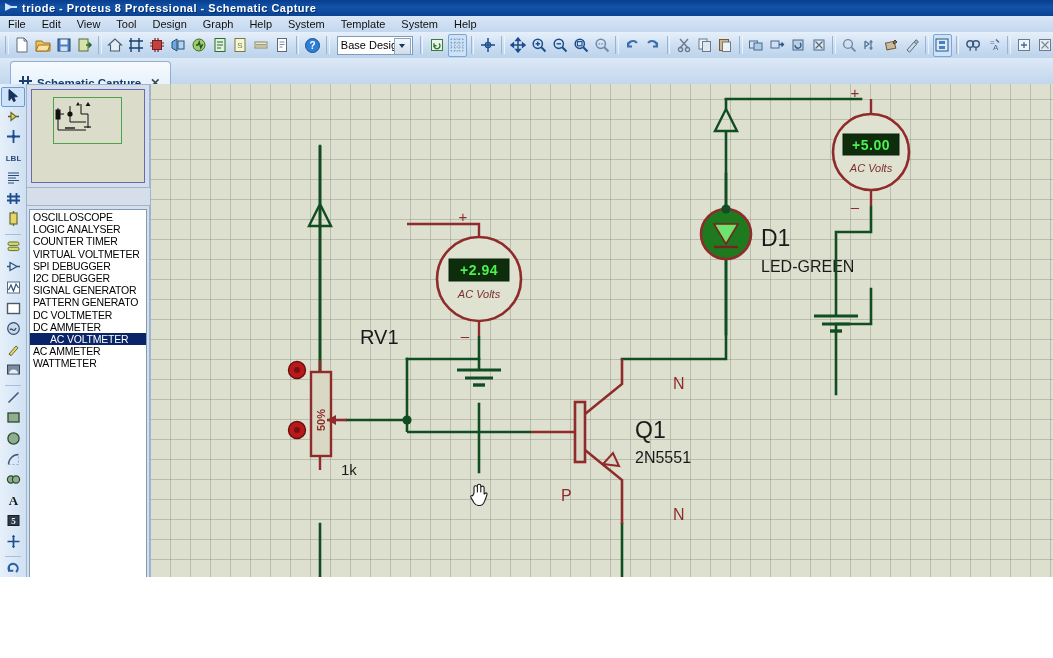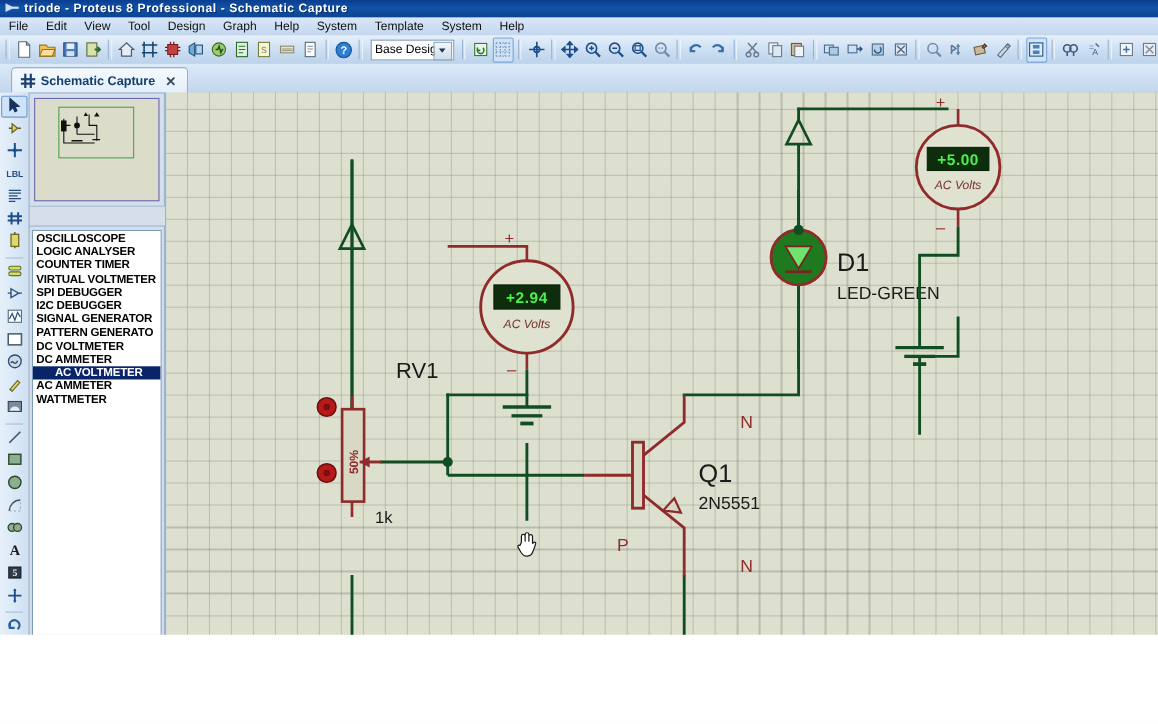--- a/index.html
+++ b/index.html
@@ -36,21 +36,21 @@
     font-size:11px;padding-left:3px;color:#000;margin:0 4px;position:relative;}
   .combo .arrow{position:absolute;right:1px;top:1px;width:15px;height:15px;
     background:linear-gradient(to bottom,#f4f8fd,#cfdcea);border:1px solid #8ba6c2;
     display:flex;align-items:center;justify-content:center;}
   .combo .arrow i{display:block;width:0;height:0;border-left:3.5px solid transparent;
     border-right:3.5px solid transparent;border-top:4px solid #17365d;}
 
   
   .tabbar{position:absolute;left:0;top:58px;width:1053px;height:26px;
     background:linear-gradient(to bottom,#dce9f7,#c2d6ed);border-bottom:1px solid #8fb0d4;}
-  .tab{position:absolute;left:10px;top:3px;height:23px;padding:0 10px 0 8px;display:flex;align-items:center;gap:5px;
+  .tab{position:absolute;left:10px;top:3px;height:23px;padding:9px 10px 0 8px;display:flex;align-items:center;gap:5px;
     background:linear-gradient(to bottom,#f6fafe,#e2eef9);border:1px solid #8fb0d4;border-bottom:none;
     border-radius:4px 4px 0 0;}
   .tab .tlabel{font-size:11.5px;color:#123e6e;font-weight:bold;white-space:nowrap;}
   .tab .tclose{font-size:12px;color:#3b4a5a;margin-left:4px;font-weight:bold;}
   .tabicon{width:13px;height:13px;position:relative;}
   .tabicon span{position:absolute;background:#1d3f73;}
   .tabicon .v1{left:3px;top:0;width:1.5px;height:13px;}
   .tabicon .v2{left:8px;top:0;width:1.5px;height:13px;}
   .tabicon .h1{left:0;top:4px;width:13px;height:1.5px;}
   .tabicon .h2{left:0;top:8px;width:13px;height:1.5px;}
@@ -75,21 +75,21 @@
   
   .gapstrip{position:absolute;left:26px;top:188px;width:124px;height:26px;background:#d6dfe9;
     border-left:1px solid #9ab4d2;border-right:1px solid #9ab4d2;}
 
   
   .panel-list{position:absolute;left:26px;top:205px;width:124px;height:430px;
     background:#d6dfe9;border:1px solid #9ab4d2;box-sizing:border-box;padding:3px 2px;}
   .listbox{width:100%;height:100%;background:#fff;border:1px solid #7f9db9;box-sizing:border-box;
     overflow:hidden;padding-top:1px;}
   .litem{font-size:10.5px;color:#000;line-height:12.2px;padding-left:3px;white-space:nowrap;
-    font-family:"Liberation Sans",sans-serif;letter-spacing:-.2px;font-weight:bold;}
+    font-family:"Liberation Sans",sans-serif;letter-spacing:-.2px;}
   .litem.sel{background:#0a246a;color:#fff;padding-left:20px;}
 
   
   .blscroll{position:absolute;left:26px;top:636px;width:124px;height:18px;
     background:#d4dde7;border:1px solid #9ab4d2;box-sizing:border-box;display:flex;align-items:center;}
   .sbtn{width:13px;height:14px;background:linear-gradient(to bottom,#f6fafe,#d3e0ee);
     border:1px solid #8ba6c2;display:flex;align-items:center;justify-content:center;}
   .sbtn i{display:block;width:0;height:0;}
   .sbtn.l i{border-top:3.5px solid transparent;border-bottom:3.5px solid transparent;border-right:4px solid #14305a;}
   .sbtn.r i{border-top:3.5px solid transparent;border-bottom:3.5px solid transparent;border-left:4px solid #14305a;}

